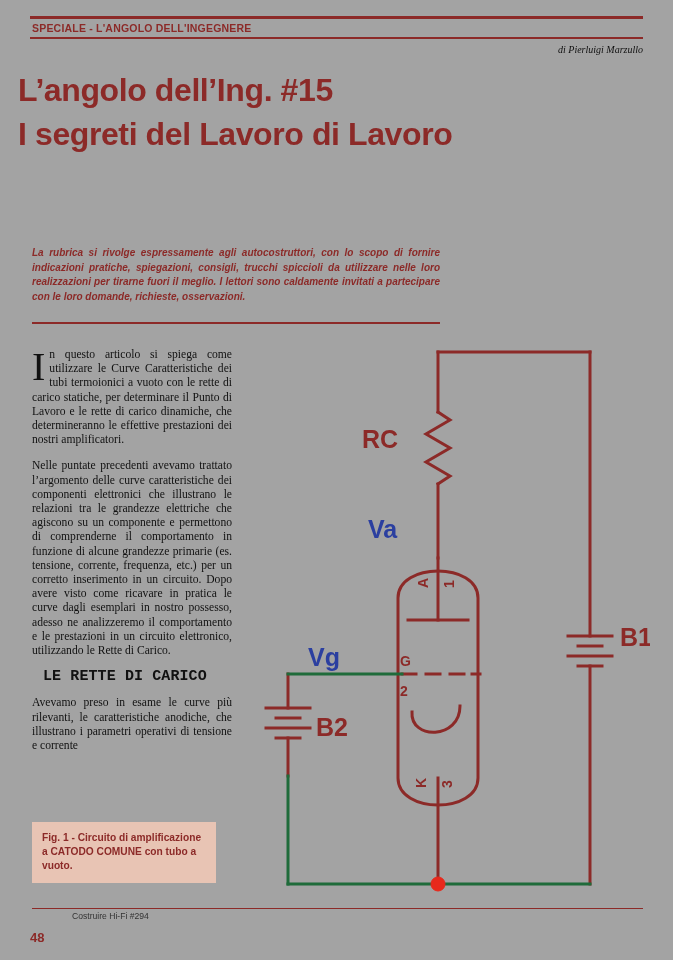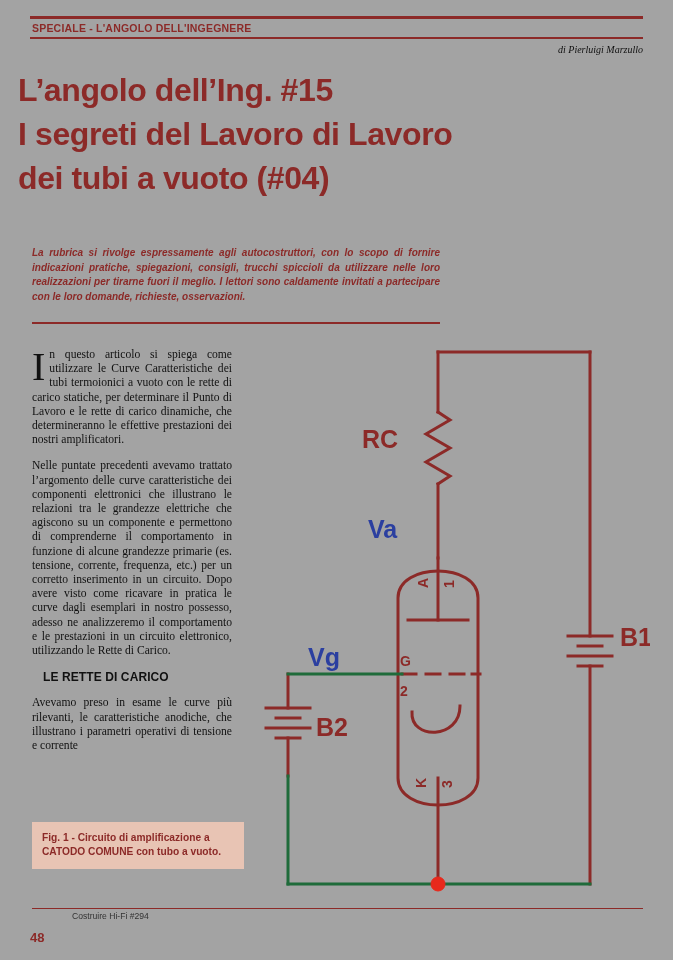--- a/index.html
+++ b/index.html
@@ -94,33 +94,33 @@
   }
   .dropcap {
     float: left;
     font-family: "Liberation Serif", serif;
     font-size: 40px;
     line-height: 33px;
     padding: 2px 4px 0 0;
     color: #111;
   }
   .subhead {
-    font-family: Liberation Sans, sans-serif;
-    font-weight: bold;
-    font-size: 12px;
+    font-family: Liberation Mono, monospace;
+    font-weight: bold;
+    font-size: 15px;
     color: #111;
     margin: 0 0 2px 0;
     letter-spacing: 0.1px;
     padding-left: 11px;
   }
 
   
   .caption-box {
     position: absolute;
-    left: 32px; top: 822px; width: 212px;
+    left: 32px; top: 822px; width: 184px;
     background: #e8c4b4;
     padding: 9px 10px 10px 10px;
   }
   .caption-text {
     font-family: "Liberation Sans", sans-serif;
     font-weight: bold;
     font-size: 10.2px;
     line-height: 14px;
     color: #8c2a28;
   }
@@ -167,21 +167,20 @@
   <div class="header">
     <div class="header-rule-top"></div>
     <div class="header-kicker">SPECIALE - L'ANGOLO DELL'INGEGNERE</div>
     <div class="header-rule-bot"></div>
     <div class="byline">di Pierluigi Marzullo</div>
   </div>
 
   <div class="title-block">
     <div class="title-line">L’angolo dell’Ing. #15</div>
     <div class="title-line">I segreti del Lavoro di Lavoro</div>
-    <div class="title-line">dei tubi a vuoto (#04)</div>
   </div>
 
   <div class="standfirst">La rubrica si rivolge espressamente agli autocostruttori, con lo scopo di fornire indicazioni pratiche, spiegazioni, consigli, trucchi spiccioli da utilizzare nelle loro realizzazioni per tirarne fuori il meglio. I lettori sono caldamente invitati a partecipare con le loro domande, richieste, osservazioni.</div>
   <div class="standfirst-rule"></div>
 
   <div class="col">
     <p class="dropcap-para">
       <span class="dropcap">I</span><span>n questo articolo si spiega come utilizzare le Curve Caratteristiche dei tubi termoionici a vuoto con le rette di carico statiche, per determinare il Punto di Lavoro e le rette di carico dinamiche, che determineranno le effettive prestazioni dei nostri amplificatori.</span>
     </p>
     <p>Nelle puntate precedenti avevamo trattato l’argomento delle curve caratteristiche dei componenti elettronici che illustrano le relazioni tra le grandezze elettriche che agiscono su un componente e permettono di comprenderne il comportamento in funzione di alcune grandezze primarie (es. tensione, corrente, frequenza, etc.) per un corretto inserimento in un circuito. Dopo avere visto come ricavare in pratica le curve dagli esemplari in nostro possesso, adesso ne analizzeremo il comportamento e le prestazioni in un circuito elettronico, utilizzando le Rette di Carico.</p>

